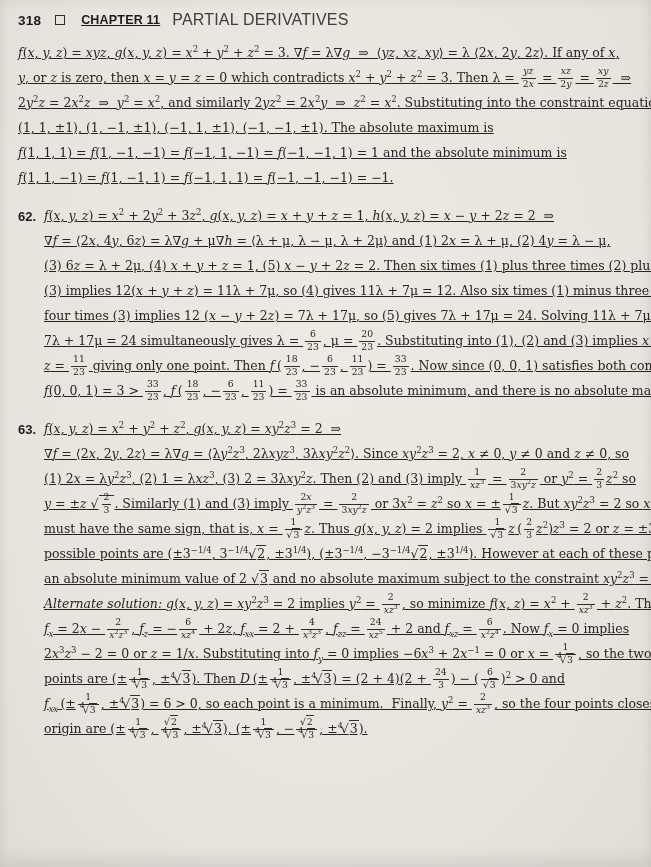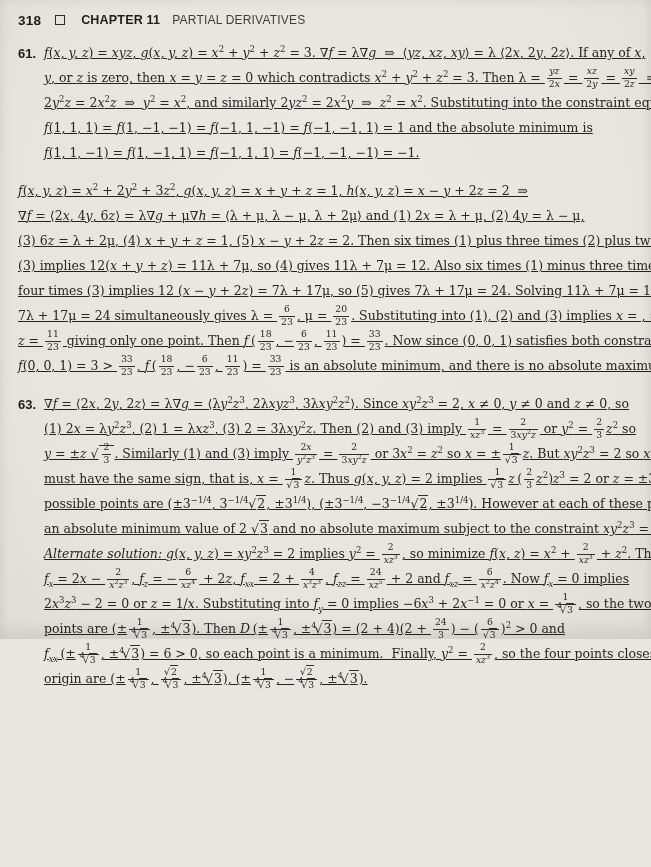--- a/index.html
+++ b/index.html
@@ -3,35 +3,35 @@
 <meta charset="utf-8">
 <style>
   html,body{margin:0;padding:0;}
   body{
     width:651px;height:867px;overflow:hidden;
     background:#e9e6e0;
     font-family:"DejaVu Serif", serif;
     color:#232323;
   }
   .page{
-    width:651px;height:639px;box-sizing:border-box;
+    width:651px;height:867px;box-sizing:border-box;
     padding:10px 20px 6px 18px;
     background:radial-gradient(ellipse at 50% 40%, #edeae4 0%, #e7e4de 70%, #e0ddd6 100%);
     box-shadow:inset 0 -10px 14px rgba(0,0,0,.07), inset 0 4px 8px rgba(0,0,0,.04);
   }
   
   header{
     display:flex;align-items:center;gap:10px;
     font-family:"Liberation Sans", sans-serif;
     margin-bottom:10px;height:20px;
   }
   .pnum{font-weight:bold;font-size:13.5px;letter-spacing:.2px;color:#1c1c1c;}
   .sq-icon{width:8px;height:8px;border:1.4px solid #2a2a2a;display:inline-block;margin:0 4px;}
-  .chap{font-weight:bold;font-size:12.5px;letter-spacing:.2px;color:#1c1c1c;margin-left:2px;}
-  .ctitle{font-size:12px;color:#3d3d3d;letter-spacing:.2px;margin-left:2px;}
+  .chap{font-weight:bold;font-size:12.5px;letter-spacing:.2px;color:#1c1c1c;margin-left:2px;text-decoration:underline;}
+  .ctitle{font-size:16px;color:#3d3d3d;letter-spacing:.2px;margin-left:2px;}
   
   .prob{display:flex;margin-bottom:13px;}
   .pno{
     width:26px;flex:0 0 26px;font-weight:bold;font-size:13px;
     font-family:"Liberation Sans", sans-serif;color:#1d1d1d;
     line-height:25px;padding-top:1px;
   }
   .pbody{flex:1;min-width:0;text-decoration:underline;}
   .ln{
     font-size:12.5px;line-height:25px;color:#262626;
@@ -59,46 +59,48 @@
   <header>
     <span class="pnum">318</span>
     <span class="sq-icon"></span>
     <span class="chap">CHAPTER 11</span>
     <span class="ctitle">PARTIAL DERIVATIVES</span>
   </header>
 
   <main>
 
     <section class="prob">
-      <div class="pno">61.</div>
       <div class="pbody">
         <div class="ln"><i>f</i>(<i>x, y, z</i>) = <i>xyz</i>, <i>g</i>(<i>x, y, z</i>) = <i>x</i><sup>2</sup> + <i>y</i><sup>2</sup> + <i>z</i><sup>2</sup> = 3. ∇<i>f</i> = λ∇<i>g</i> &nbsp;⇒&nbsp; ⟨<i>yz, xz, xy</i>⟩ = λ ⟨2<i>x</i>, 2<i>y</i>, 2<i>z</i>⟩. If any of <i>x</i>,</div>
         <div class="ln"><i>y</i>, or <i>z</i> is zero, then <i>x</i> = <i>y</i> = <i>z</i> = 0 which contradicts <i>x</i><sup>2</sup> + <i>y</i><sup>2</sup> + <i>z</i><sup>2</sup> = 3. Then λ = <span class="f"><b><i>yz</i></b><b>2<i>x</i></b></span> = <span class="f"><b><i>xz</i></b><b>2<i>y</i></b></span> = <span class="f"><b><i>xy</i></b><b>2<i>z</i></b></span> &nbsp;⇒</div>
         <div class="ln">2<i>y</i><sup>2</sup><i>z</i> = 2<i>x</i><sup>2</sup><i>z</i> &nbsp;⇒&nbsp; <i>y</i><sup>2</sup> = <i>x</i><sup>2</sup>, and similarly 2<i>yz</i><sup>2</sup> = 2<i>x</i><sup>2</sup><i>y</i> &nbsp;⇒&nbsp; <i>z</i><sup>2</sup> = <i>x</i><sup>2</sup>. Substituting into the constraint equation</div>
+        <div class="ln">(1, 1, ±1), (1, −1, ±1), (−1, 1, ±1), (−1, −1, ±1). The absolute maximum is</div>
         <div class="ln"><i>f</i>(1, 1, 1) = <i>f</i>(1, −1, −1) = <i>f</i>(−1, 1, −1) = <i>f</i>(−1, −1, 1) = 1 and the absolute minimum is</div>
         <div class="ln"><i>f</i>(1, 1, −1) = <i>f</i>(1, −1, 1) = <i>f</i>(−1, 1, 1) = <i>f</i>(−1, −1, −1) = −1.</div>
       </div>
     </section>
 
     <section class="prob">
+      <div class="pno">62.</div>
       <div class="pbody">
         <div class="ln"><i>f</i>(<i>x, y, z</i>) = <i>x</i><sup>2</sup> + 2<i>y</i><sup>2</sup> + 3<i>z</i><sup>2</sup>, <i>g</i>(<i>x, y, z</i>) = <i>x</i> + <i>y</i> + <i>z</i> = 1, <i>h</i>(<i>x, y, z</i>) = <i>x</i> − <i>y</i> + 2<i>z</i> = 2 &nbsp;⇒</div>
         <div class="ln">∇<i>f</i> = ⟨2<i>x</i>, 4<i>y</i>, 6<i>z</i>⟩ = λ∇<i>g</i> + μ∇<i>h</i> = ⟨λ + μ, λ − μ, λ + 2μ⟩ and (1) 2<i>x</i> = λ + μ, (2) 4<i>y</i> = λ − μ,</div>
         <div class="ln">(3) 6<i>z</i> = λ + 2μ, (4) <i>x</i> + <i>y</i> + <i>z</i> = 1, (5) <i>x</i> − <i>y</i> + 2<i>z</i> = 2. Then six times (1) plus three times (2) plus two times</div>
         <div class="ln">(3) implies 12(<i>x</i> + <i>y</i> + <i>z</i>) = 11λ + 7μ, so (4) gives 11λ + 7μ = 12. Also six times (1) minus three times (2) plus</div>
         <div class="ln">four times (3) implies 12 (<i>x</i> − <i>y</i> + 2<i>z</i>) = 7λ + 17μ, so (5) gives 7λ + 17μ = 24. Solving 11λ + 7μ = 12,</div>
         <div class="ln">7λ + 17μ = 24 simultaneously gives λ = <span class="f"><b>6</b><b>23</b></span>, μ = <span class="f"><b>20</b><b>23</b></span>. Substituting into (1), (2) and (3) implies <i>x</i> = ,  = −,</div>
         <div class="ln"><i>z</i> = <span class="f"><b>11</b><b>23</b></span> giving only one point. Then <i>f</i> (<span class="f"><b>18</b><b>23</b></span>, −<span class="f"><b>6</b><b>23</b></span>, <span class="f"><b>11</b><b>23</b></span>) = <span class="f"><b>33</b><b>23</b></span>. Now since (0, 0, 1) satisfies both constraints and</div>
         <div class="ln"><i>f</i>(0, 0, 1) = 3 &gt; <span class="f"><b>33</b><b>23</b></span>, <i>f</i> (<span class="f"><b>18</b><b>23</b></span>, −<span class="f"><b>6</b><b>23</b></span>, <span class="f"><b>11</b><b>23</b></span>) = <span class="f"><b>33</b><b>23</b></span> is an absolute minimum, and there is no absolute maximum.</div>
       </div>
     </section>
 
     <section class="prob">
       <div class="pno">63.</div>
       <div class="pbody">
+        <div class="ln"><i>f</i>(<i>x, y, z</i>) = <i>x</i><sup>2</sup> + <i>y</i><sup>2</sup> + <i>z</i><sup>2</sup>, <i>g</i>(<i>x, y, z</i>) = <i>xy</i><sup>2</sup><i>z</i><sup>3</sup> = 2 &nbsp;⇒</div>
         <div class="ln">∇<i>f</i> = ⟨2<i>x</i>, 2<i>y</i>, 2<i>z</i>⟩ = λ∇<i>g</i> = ⟨λ<i>y</i><sup>2</sup><i>z</i><sup>3</sup>, 2λ<i>xyz</i><sup>3</sup>, 3λ<i>xy</i><sup>2</sup><i>z</i><sup>2</sup>⟩. Since <i>xy</i><sup>2</sup><i>z</i><sup>3</sup> = 2, <i>x</i> ≠ 0, <i>y</i> ≠ 0 and <i>z</i> ≠ 0, so</div>
         <div class="ln">(1) 2<i>x</i> = λ<i>y</i><sup>2</sup><i>z</i><sup>3</sup>, (2) 1 = λ<i>xz</i><sup>3</sup>, (3) 2 = 3λ<i>xy</i><sup>2</sup><i>z</i>. Then (2) and (3) imply <span class="f"><b>1</b><b><i>xz</i><sup>3</sup></b></span> = <span class="f"><b>2</b><b>3<i>xy</i><sup>2</sup><i>z</i></b></span> or <i>y</i><sup>2</sup> = <span class="f"><b>2</b><b>3</b></span><i>z</i><sup>2</sup> so</div>
         <div class="ln"><i>y</i> = ±<i>z</i> √<u><span class="f"><b>2</b><b>3</b></span></u>. Similarly (1) and (3) imply <span class="f"><b>2<i>x</i></b><b><i>y</i><sup>2</sup><i>z</i><sup>3</sup></b></span> = <span class="f"><b>2</b><b>3<i>xy</i><sup>2</sup><i>z</i></b></span> or 3<i>x</i><sup>2</sup> = <i>z</i><sup>2</sup> so <i>x</i> = ±<span class="f"><b>1</b><b>√<u>3</u></b></span><i>z</i>. But <i>xy</i><sup>2</sup><i>z</i><sup>3</sup> = 2 so <i>x</i> and </div>
         <div class="ln">must have the same sign, that is, <i>x</i> = <span class="f"><b>1</b><b>√<u>3</u></b></span><i>z</i>. Thus <i>g</i>(<i>x, y, z</i>) = 2 implies <span class="f"><b>1</b><b>√<u>3</u></b></span><i>z</i> (<span class="f"><b>2</b><b>3</b></span><i>z</i><sup>2</sup>)<i>z</i><sup>3</sup> = 2 or <i>z</i> = ±3 and the</div>
         <div class="ln">possible points are (±3<sup>−1/4</sup>, 3<sup>−1/4</sup>√<u>2</u>, ±3<sup>1/4</sup>), (±3<sup>−1/4</sup>, −3<sup>−1/4</sup>√<u>2</u>, ±3<sup>1/4</sup>). However at each of these points</div>
         <div class="ln">an absolute minimum value of 2 √<u>3</u> and no absolute maximum subject to the constraint <i>xy</i><sup>2</sup><i>z</i><sup>3</sup> = 2.</div>
         <div class="ln"><i>Alternate solution:</i> <i>g</i>(<i>x, y, z</i>) = <i>xy</i><sup>2</sup><i>z</i><sup>3</sup> = 2 implies <i>y</i><sup>2</sup> = <span class="f"><b>2</b><b><i>xz</i><sup>3</sup></b></span>, so minimize <i>f</i>(<i>x, z</i>) = <i>x</i><sup>2</sup> + <span class="f"><b>2</b><b><i>xz</i><sup>3</sup></b></span> + <i>z</i><sup>2</sup>. Then</div>
         <div class="ln"><i>f</i><sub><i>x</i></sub> = 2<i>x</i> − <span class="f"><b>2</b><b><i>x</i><sup>2</sup><i>z</i><sup>3</sup></b></span>, <i>f</i><sub><i>z</i></sub> = −<span class="f"><b>6</b><b><i>xz</i><sup>4</sup></b></span> + 2<i>z</i>, <i>f</i><sub><i>xx</i></sub> = 2 + <span class="f"><b>4</b><b><i>x</i><sup>3</sup><i>z</i><sup>3</sup></b></span>, <i>f</i><sub><i>zz</i></sub> = <span class="f"><b>24</b><b><i>xz</i><sup>5</sup></b></span> + 2 and <i>f</i><sub><i>xz</i></sub> = <span class="f"><b>6</b><b><i>x</i><sup>2</sup><i>z</i><sup>4</sup></b></span>. Now <i>f</i><sub><i>x</i></sub> = 0 implies</div>
         <div class="ln">2<i>x</i><sup>3</sup><i>z</i><sup>3</sup> − 2 = 0 or <i>z</i> = 1/<i>x</i>. Substituting into <i>f</i><sub><i>y</i></sub> = 0 implies −6<i>x</i><sup>3</sup> + 2<i>x</i><sup>−1</sup> = 0 or <i>x</i> = <span class="f"><b>1</b><b><sup class="r">4</sup>√<u>3</u></b></span>, so the two critical</div>
         <div class="ln">points are (±<span class="f"><b>1</b><b><sup class="r">4</sup>√<u>3</u></b></span>, ±<sup class="r">4</sup>√<u>3</u>). Then <i>D</i> (±<span class="f"><b>1</b><b><sup class="r">4</sup>√<u>3</u></b></span>, ±<sup class="r">4</sup>√<u>3</u>) = (2 + 4)(2 + <span class="f"><b>24</b><b>3</b></span>) − (<span class="f"><b>6</b><b>√<u>3</u></b></span>)<sup>2</sup> &gt; 0 and</div>

